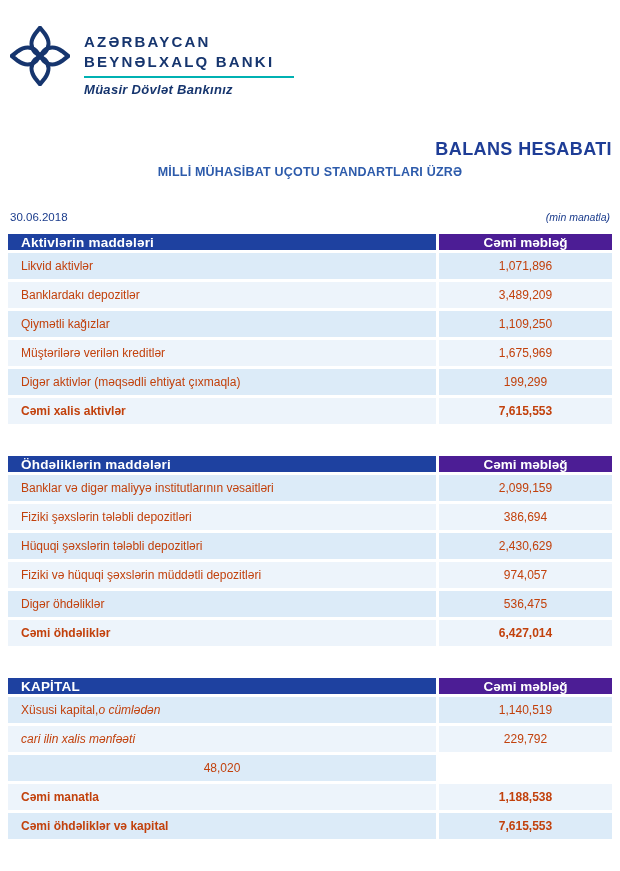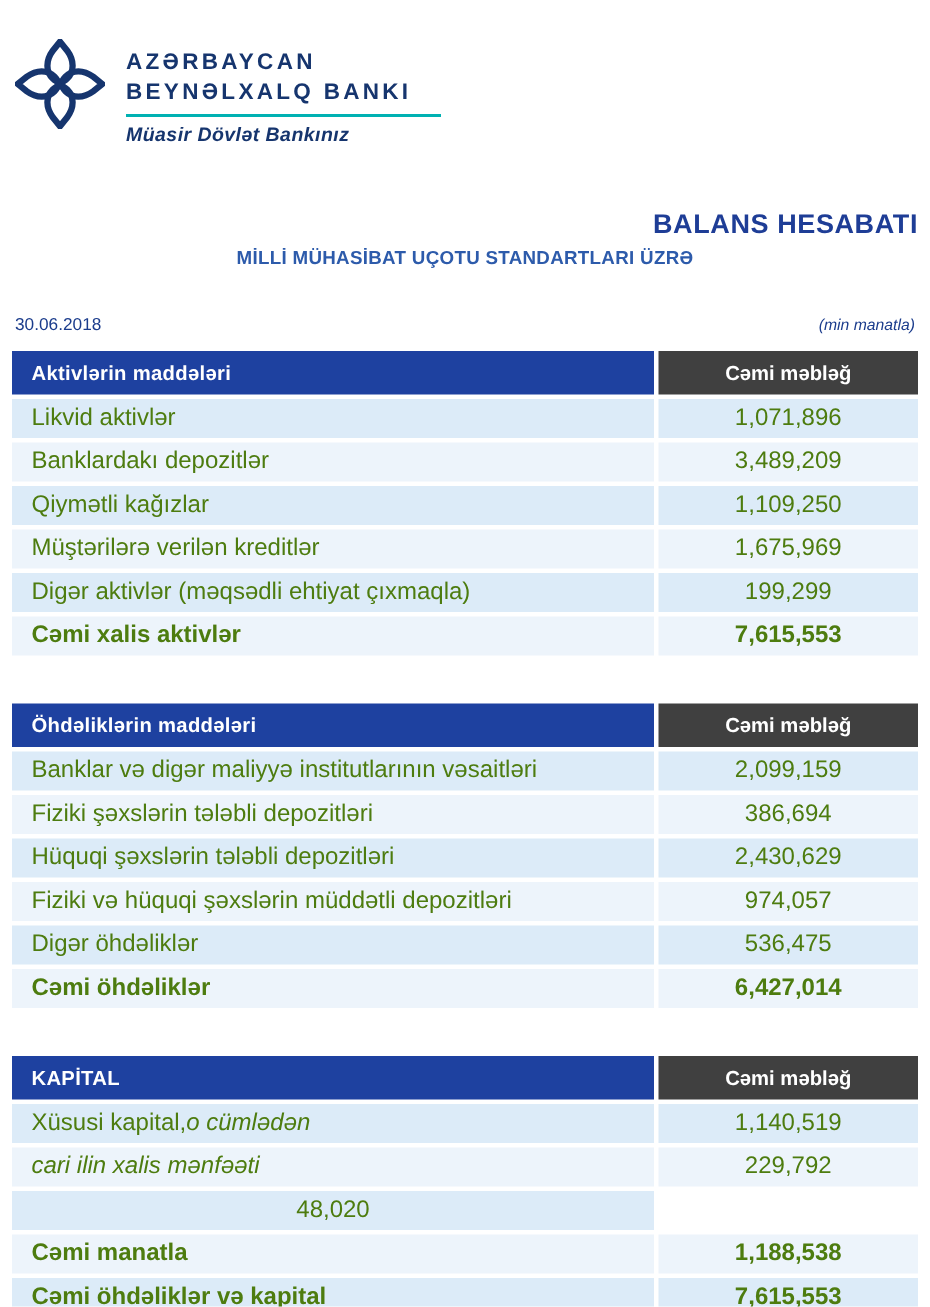--- a/index.html
+++ b/index.html
@@ -29,24 +29,24 @@
   .report-date { font-size:11.5px; color:#1b3c8c; }
   .unit-note { font-size:10.5px; font-style:italic; color:#1b3c8c; }
 
   
   .table { margin-top:11px; }
   .table + .table { margin-top:32px; }
   .t-head, .t-row {
     display:grid; grid-template-columns:1fr 173px; column-gap:3px; margin-bottom:3px;
   }
   .cell { display:flex; align-items:center; }
-  .t-head .cell { height:29px; color:#ffffff; font-weight:bold; font-size:13.5px; }
+  .t-head .cell { height:16px; color:#ffffff; font-weight:bold; font-size:13.5px; }
   .t-head .c-label { background:#1e41a0; padding-left:13px; letter-spacing:0.2px; }
-  .t-head .c-value { background:#404040; justify-content:center; }
-  .t-row .cell { height:26px; font-size:16px; color:#4d7c0f; }
+  .t-head .c-value { background:#4c1d95; justify-content:center; }
+  .t-row .cell { height:26px; font-size:12px; color:#c2410c; }
   .t-row .c-label { padding-left:13px; }
   .t-row .c-value { justify-content:center; }
   .t-row:nth-child(even) .cell { background:#dcebf8; }
   .t-row:nth-child(odd) .cell { background:#edf4fb; }
   .t-row.total .cell { font-weight:bold; }
   .t-row .italic, .it { font-style:italic; }
 </style>
 </head>
 <body>
 

